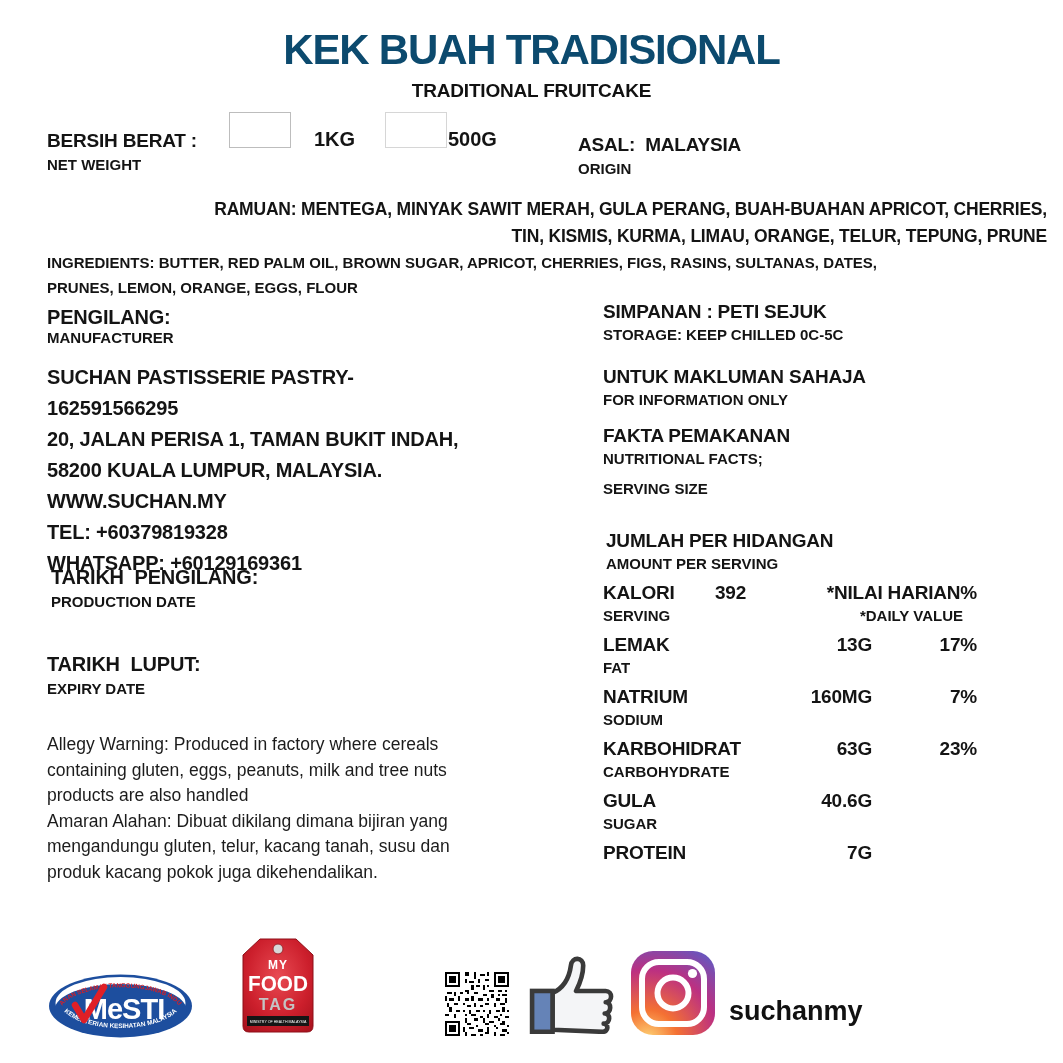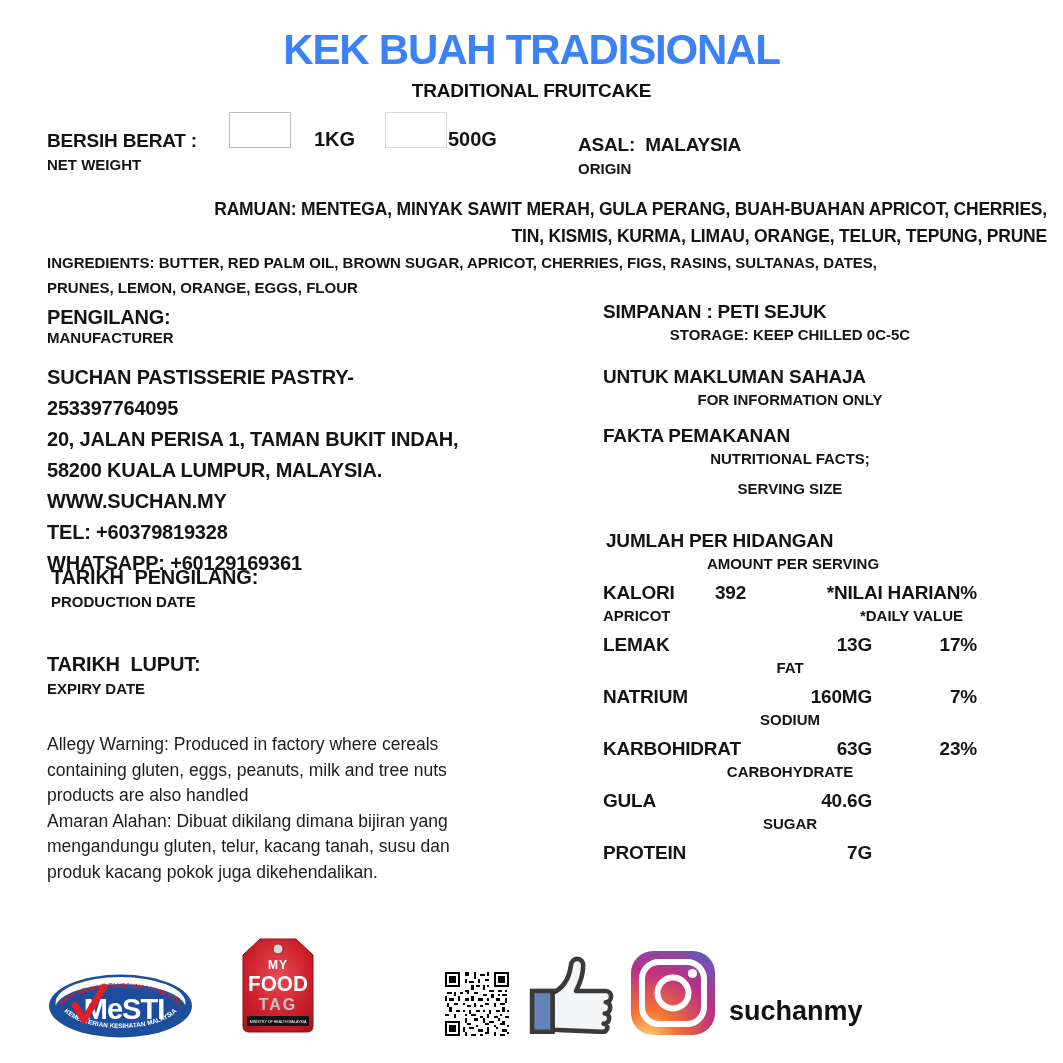--- a/index.html
+++ b/index.html
@@ -6,21 +6,21 @@
   #label-root {
     position:relative; width:1063px; height:1063px; background:#ffffff;
     font-family:"Liberation Sans","DejaVu Sans",sans-serif; color:#141414;
     overflow:hidden;
   }
   .abs { position:absolute; }
 
   
   .title {
     left:0; right:0; top:26px; text-align:center;
-    font-size:42px; font-weight:800; letter-spacing:-1.2px; color:#3b82f6;
+    font-size:42px; font-weight:800; letter-spacing:-1.2px; color:#0c4a6e;
   }
   .subtitle {
     left:0; right:0; top:80px; text-align:center;
     font-size:19px; font-weight:800; letter-spacing:-0.2px; color:#111;
   }
 
   
   .h-ms { font-size:19px; font-weight:700; letter-spacing:-0.2px; white-space:pre; }
   .h-en { font-size:15px; font-weight:600; letter-spacing:0; }
   .checkbox { border:1px solid #bdbdbd; background:#fff; width:60px; height:34px; }
@@ -34,21 +34,21 @@
   .addr-line { font-size:20px; font-weight:600; line-height:31px; letter-spacing:-0.2px; }
   .allergy-line { font-size:17.5px; font-weight:400; line-height:25.6px; color:#1c1c1c; }
 
   
   .rc { width:374px; }
   .n-row  { display:grid; grid-template-columns:1fr 115px 105px; font-size:19px; font-weight:700; letter-spacing:-0.2px;}
   .n-row .val, .n-row .pct { text-align:right; }
   .cal-row { display:grid; grid-template-columns:112px 1fr auto; font-size:19px; font-weight:700; letter-spacing:-0.2px;}
   .cal-sub { display:grid; grid-template-columns:1fr auto; font-size:15px; font-weight:600; margin-top:3px;}
   .cal-sub .right { padding-right:14px; }
-  .sub { font-size:15px; font-weight:600; margin-top:3px;text-align:center; }
+  .sub { font-size:15px; font-weight:600; margin-top:3px; }
 
   
   .handle { font-size:27px; font-weight:600; color:#111; }
 </style>
 </head>
 <body>
 
 <div id="label-root">
 
   <div class="abs title">KEK BUAH TRADISIONAL</div>
@@ -73,21 +73,21 @@
     <div class="ing-en">PRUNES, LEMON, ORANGE, EGGS, FLOUR</div>
   </div>
 
   <div class="abs" style="left:47px; top:306px;">
     <div class="h-ms" style="font-size:20px;">PENGILANG:</div>
     <div class="h-en">MANUFACTURER</div>
   </div>
 
   <div class="abs" style="left:47px; top:362px; width:520px;">
     <div class="addr-line">SUCHAN PASTISSERIE PASTRY-</div>
-    <div class="addr-line">253397764095</div>
+    <div class="addr-line">162591566295</div>
     <div class="addr-line">20, JALAN PERISA 1, TAMAN BUKIT INDAH,</div>
     <div class="addr-line">58200 KUALA LUMPUR, MALAYSIA.</div>
     <div class="addr-line">WWW.SUCHAN.MY</div>
     <div class="addr-line">TEL: +60379819328</div>
     <div class="addr-line">WHATSAPP: +60129169361</div>
   </div>
 
   <div class="abs" style="left:51px; top:566px;">
     <div class="h-ms" style="font-size:20px;">TARIKH  PENGILANG:</div>
     <div class="h-en" style="margin-top:4px;">PRODUCTION DATE</div>
@@ -131,21 +131,21 @@
     <div class="sub">AMOUNT PER SERVING</div>
   </div>
 
   <div class="abs rc" style="left:603px; top:582px;">
     <div class="cal-row">
       <div>KALORI</div>
       <div>392</div>
       <div style="text-align:right;">*NILAI HARIAN%</div>
     </div>
     <div class="cal-sub">
-      <div>APRICOT</div>
+      <div>SERVING</div>
       <div class="right">*DAILY VALUE</div>
     </div>
   </div>
 
   <div class="abs rc" style="left:603px; top:634px;">
     <div class="n-row">
       <div>LEMAK</div>
       <div class="val">13G</div>
       <div class="pct">17%</div>
     </div>

